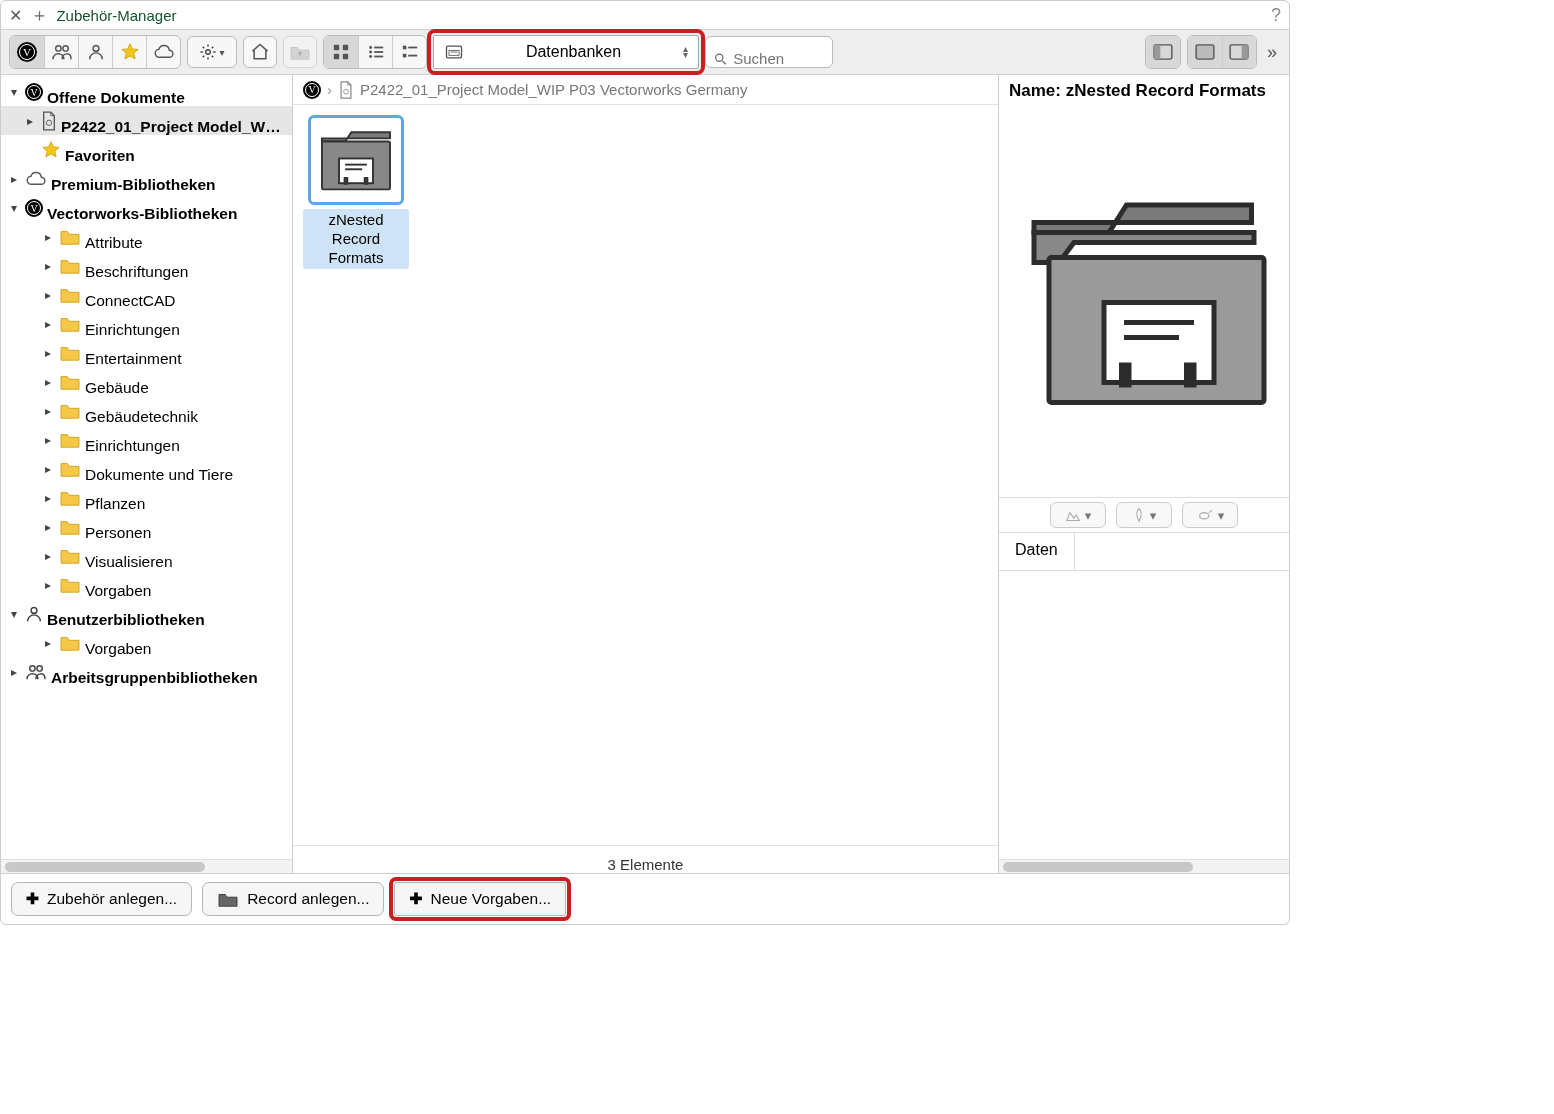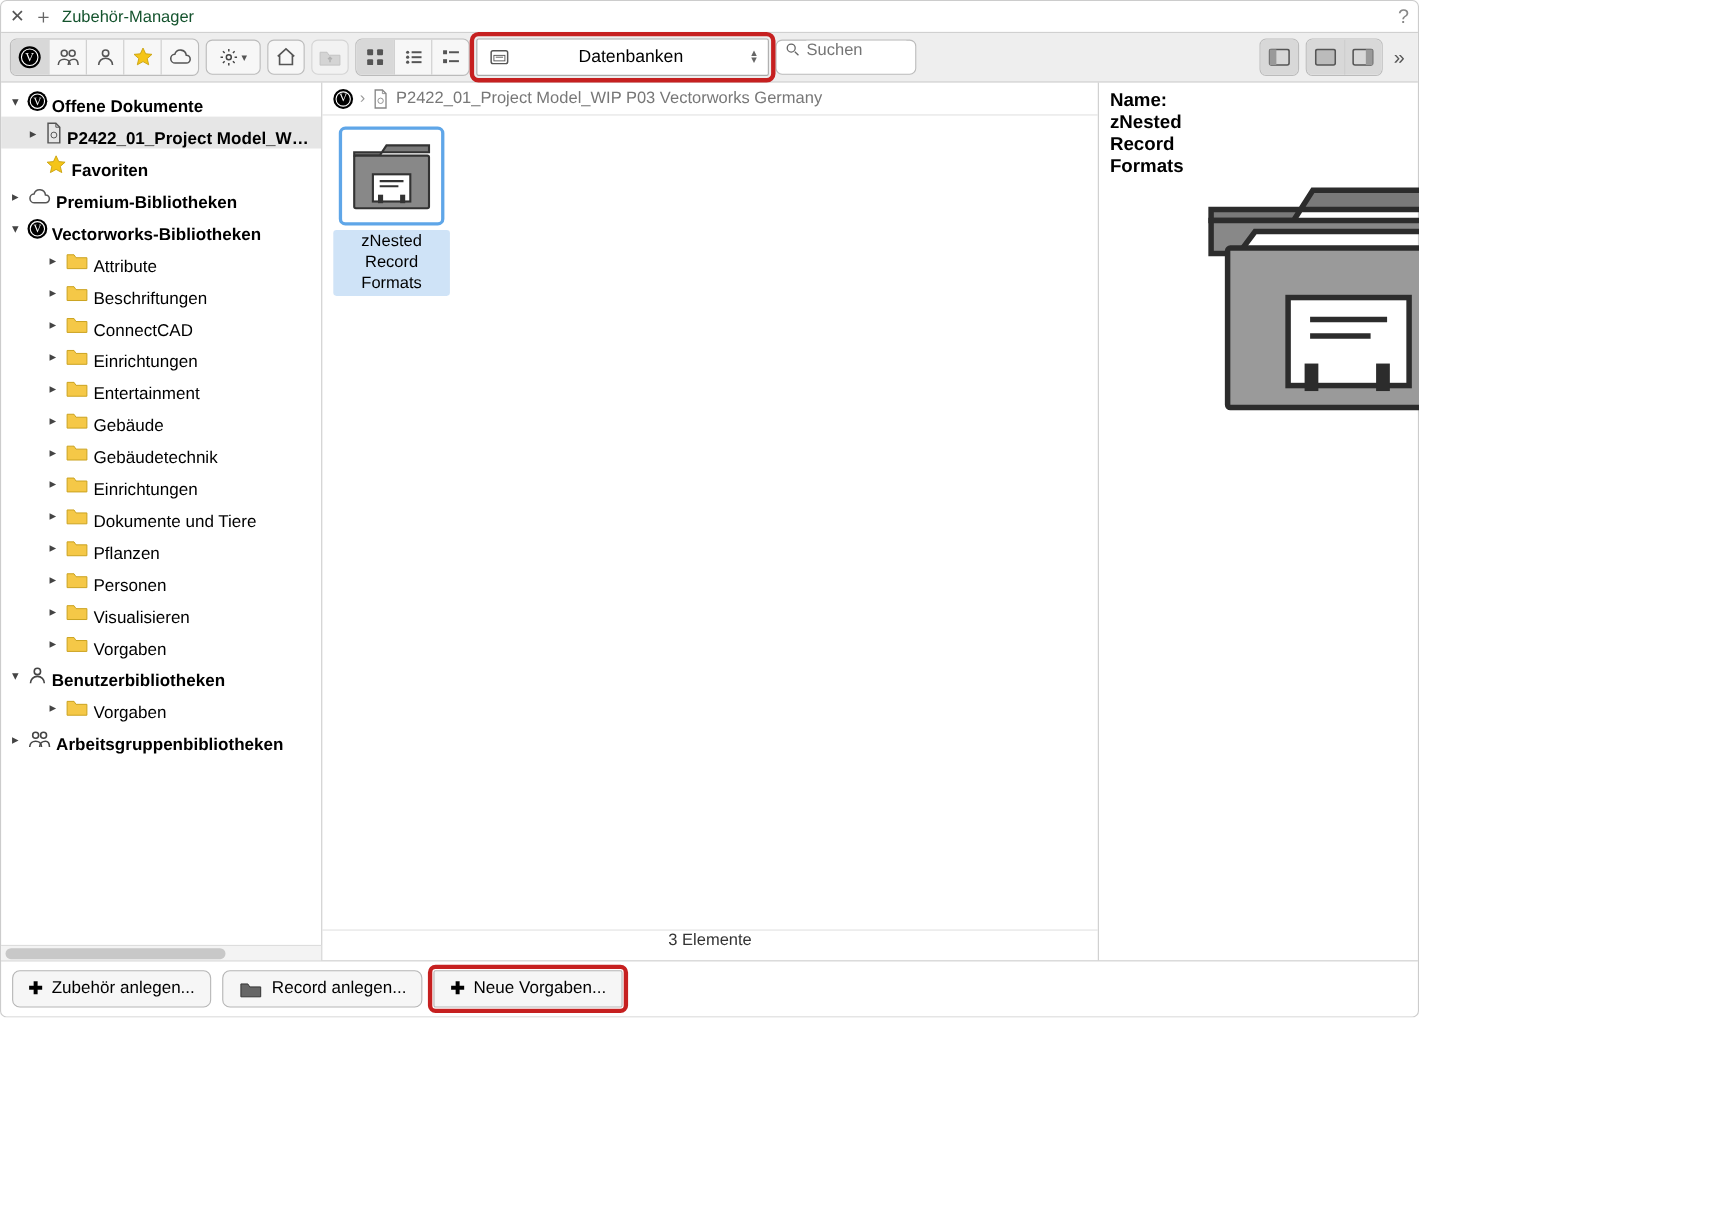--- a/index.html
+++ b/index.html
@@ -19,21 +19,21 @@
 .tbgroup { display: flex; background: #f7f7f7; border: 1px solid #bbb; border-radius: 6px; overflow: hidden; }
 .tbbtn { min-width: 34px; height: 32px; display: flex; align-items: center; justify-content: center; border: none; background: transparent; cursor: pointer; padding: 0 5px; }
 .tbbtn + .tbbtn { border-left: 1px solid #ccc; }
 .tbbtn.active { background: #d8d8d8; }
 .tbbtn.solo { background: #f7f7f7; border: 1px solid #bbb; border-radius: 6px; }
 
 .dropdown-filter { flex: 0 0 auto; width: 266px; height: 34px; background: #fff; border: 1px solid #aaa; border-radius: 6px; display: flex; align-items: center; padding: 0 10px; gap: 10px; cursor: pointer; position: relative; }
 .dropdown-filter .label { flex: 1; text-align: center; font-size: 16px; }
 .highlight-filter { outline: 4px solid #c62020; outline-offset: 2px; border-radius: 2px; }
 
-.searchbox { width: 128px; height: 32px; background: #fff; border: 1px solid #bbb; border-radius: 6px; display: flex; align-items: flex-start; padding: 0 8px; gap: 6px; }
+.searchbox { width: 128px; height: 32px; background: #fff; border: 1px solid #bbb; border-radius: 6px; display: flex; align-items: flex-end; padding: 0 8px; gap: 6px; }
 .searchbox input { border: none; outline: none; width: 100%; font-size: 15px; color: #333; }
 
 .toolbar .spacer { flex: 1; }
 .toolbar .overflow { font-size: 18px; color: #555; cursor: pointer; padding: 0 4px; }
 
 
 .main { flex: 1; display: flex; min-height: 0; border-bottom: 1px solid #ccc; }
 .sidebar { width: 292px; display: flex; flex-direction: column; border-right: 1px solid #ccc; }
 .tree { flex: 1; overflow: auto; padding-top: 2px; }
 .tree-row { display: flex; align-items: center; height: 29px; padding-left: 6px; gap: 4px; white-space: nowrap; font-size: 15.5px; cursor: pointer; }
@@ -51,29 +51,29 @@
 
 .center { flex: 1; display: flex; flex-direction: column; border-right: 1px solid #ccc; }
 .breadcrumb { height: 30px; display: flex; align-items: center; padding: 0 10px; gap: 6px; color: #777; font-size: 15px; border-bottom: 1px solid #e2e2e2; white-space: nowrap; overflow: hidden; }
 .breadcrumb .sep { color: #999; }
 
 .thumbs { flex: 1; padding: 10px; display: flex; align-content: flex-start; }
 .thumb-item { width: 106px; text-align: center; cursor: pointer; }
 .thumb-box { width: 96px; height: 90px; border: 3px solid #5fa6e8; border-radius: 6px; background: #fff; display: flex; align-items: center; justify-content: center; margin: 0 auto 4px; }
 .thumb-label { background: #cfe3f7; border-radius: 3px; padding: 2px 4px; font-size: 15px; line-height: 1.25; display: inline-block; }
 
-.center-status { height: 28px; display: flex; align-items: flex-start; justify-content: center; font-size: 15px; color: #333; border-top: 1px solid #e2e2e2; }
-
-
-.right { width: 290px; display: flex; flex-direction: row; }
+.center-status { height: 28px; display: flex; align-items: flex-end; justify-content: center; font-size: 15px; color: #333; border-top: 1px solid #e2e2e2; }
+
+
+.right { width: 290px; display: flex; flex-direction: column; }
 .right-head { padding: 6px 10px; font-size: 17px; font-weight: 600; }
 .right-preview { flex: 0 0 auto; height: 390px; display: flex; align-items: center; justify-content: center; }
 .right-toolbar { height: 36px; border-top: 1px solid #ddd; border-bottom: 1px solid #ddd; display: flex; align-items: center; justify-content: center; gap: 10px; }
 .pill { min-width: 56px; height: 26px; border: 1px solid #ccc; border-radius: 6px; background: #f8f8f8; display: flex; align-items: center; justify-content: center; gap: 4px; font-size: 13px; color: #777; cursor: pointer; padding: 0 4px;}
-.right-tabs { height: 38px; display: flex; align-items: stretch; border-bottom: 1px solid #ddd; text-decoration: underline; }
+.right-tabs { height: 38px; display: flex; align-items: stretch; border-bottom: 1px solid #ddd; }
 .right-tab { padding: 8px 16px; font-size: 16px; border-right: 1px solid #ddd; cursor: pointer; }
 .right-body { flex: 1; }
 .right-scroll { height: 14px; background: #f3f3f3; border-top: 1px solid #ddd; position: relative; }
 .right-scroll .thumb { position: absolute; top: 2px; left: 4px; width: 190px; height: 10px; background: #c8c8c8; border-radius: 5px; }
 
 
 .bottombar { height: 50px; display: flex; align-items: center; padding: 0 10px; gap: 10px; }
 .bbtn { height: 34px; border: 1px solid #b5b5b5; border-radius: 7px; background: #f6f6f6; display: flex; align-items: center; padding: 0 14px; gap: 8px; font-size: 15.5px; cursor: pointer; }
 .bbtn.highlight { outline: 4px solid #c62020; outline-offset: 1px; border-radius: 2px; }
 

